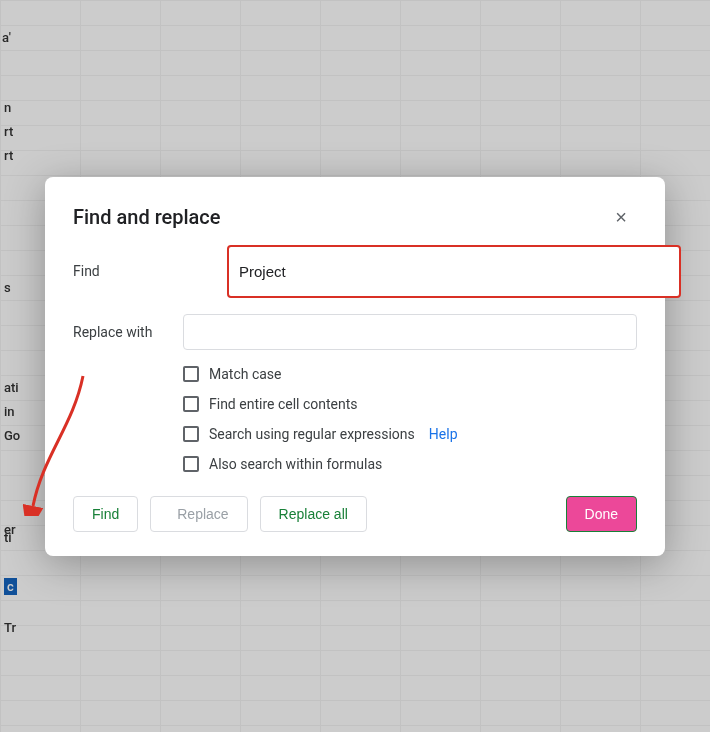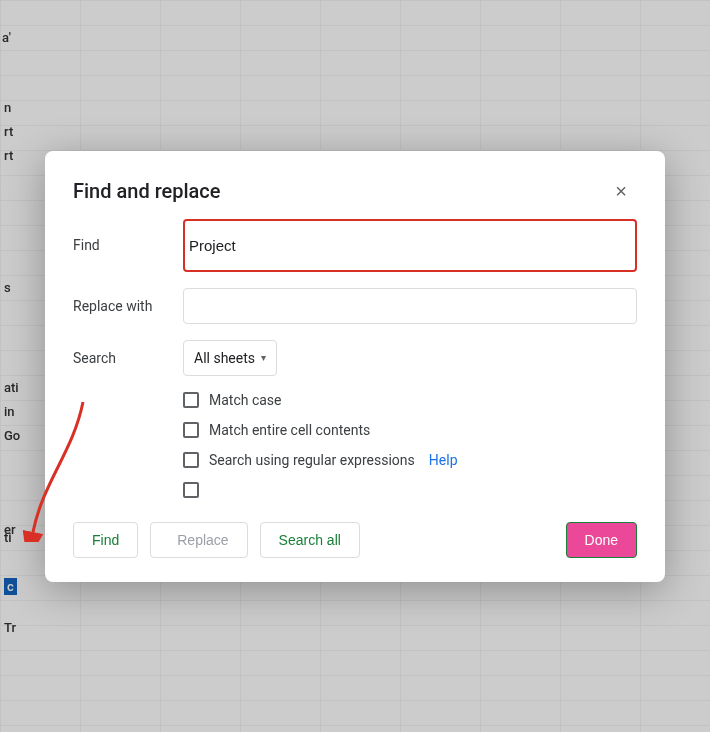--- a/index.html
+++ b/index.html
@@ -123,24 +123,25 @@
     .find-input-wrapper {
       flex: 1;
       position: relative;
     }
 
     .find-input {
       width: 100%;
       height: 53px;
       border: 2.5px solid #d93025;
       border-radius: 4px;
-      padding: 0 4px;
+      padding: 0 10px;
       font-size: 15px;
       color: #202124;
       outline: none;
+      margin-left: 44px;
     }
 
     
     .search-dropdown {
       display: flex;
       align-items: center;
       height: 36px;
       border: 1px solid #dadce0;
       border-radius: 4px;
       padding: 0 10px;
@@ -287,48 +288,42 @@
       <div class="find-input-wrapper">
         <input class="find-input" type="text" value="Project" style="">
       </div>
     </div>
 
     <div class="form-row">
       <label class="form-label">Replace with</label>
       <input class="form-input" type="text" value="" style="">
     </div>
 
-    <div class="form-row">
-      <label class="form-label">Search</label>
-      <div class="search-dropdown">
-        <span>All sheets</span>
-        <span class="dropdown-arrow">▾</span>
-      </div>
-    </div>
 
     <div class="checkboxes-section">
 
       <div class="checkbox-row">
         <input type="checkbox" class="checkbox-input" id="match-case" style="">
         <label class="checkbox-label" for="match-case">Match case</label>
       </div>
 
       <div class="checkbox-row">
         <input type="checkbox" class="checkbox-input" id="match-entire" style="">
-        <label class="checkbox-label" for="match-entire">Match entire cell contents</label>
+        <label class="checkbox-label" for="match-entire">Find entire cell contents</label>
       </div>
 
       <div class="checkbox-row">
         <input type="checkbox" class="checkbox-input" id="regex" style="">
         <label class="checkbox-label" for="regex">Search using regular expressions</label>
         <a class="help-link">Help</a>
       </div>
 
       <div class="checkbox-row">
         <input type="checkbox" class="checkbox-input" id="within-formulas" style="">
+        <label class="checkbox-label" for="within-formulas">Also search within formulas</label>
       </div>
 
 
     </div>
 
     <div class="dialog-footer-wrapper">
 
       <svg class="red-arrow" width="90" height="150" viewBox="0 0 90 150">
         <defs>
           <marker id="arrowhead" markerWidth="10" markerHeight="7" refX="0" refY="3.5" orient="auto">
@@ -336,20 +331,20 @@
           </marker>
         </defs>
         <path d="M 70 10 C 60 60, 30 90, 20 140" stroke="#d93025" stroke-width="3" fill="none" marker-end="url(#arrowhead)"></path>
       </svg>
 
       <div class="action-row">
         <button class="btn" style="color:#188038; border-color:#dadce0;">Find</button>
 
         <button class="btn btn-replace">Replace</button>
 
-        <button class="btn btn-replace-all">Search all</button>
+        <button class="btn btn-replace-all">Replace all</button>
 
         <button class="btn btn-done">Done</button>
       </div>
     </div>
 
   </div>
 </div>
 
 </body></html>

